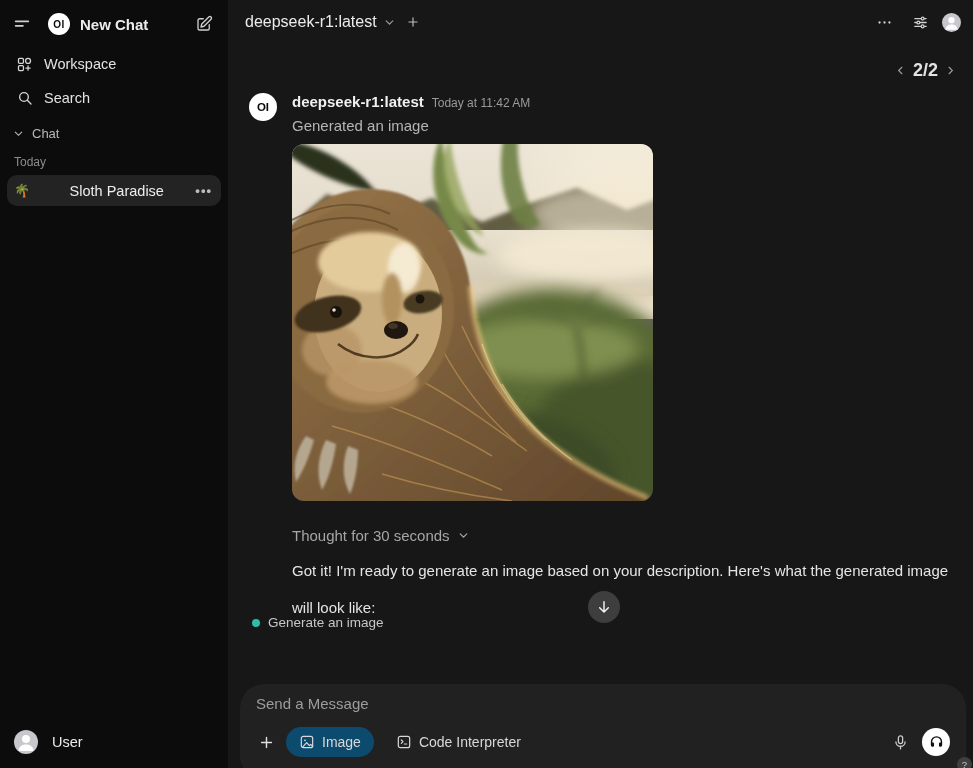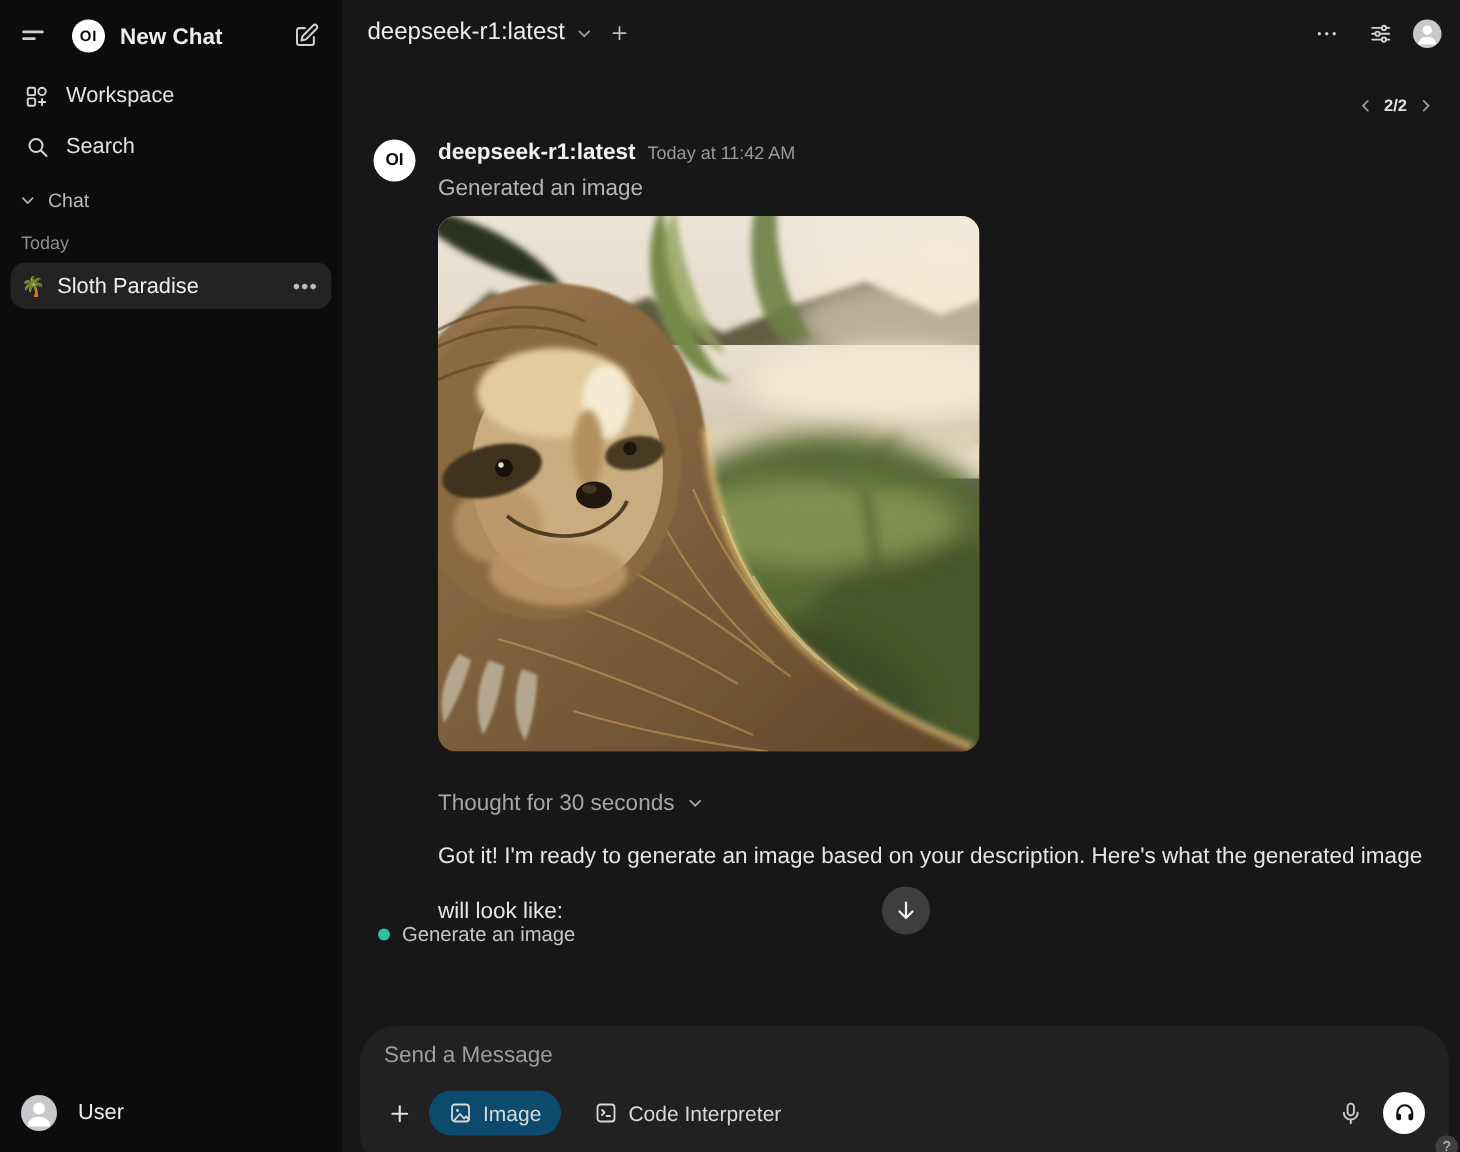--- a/index.html
+++ b/index.html
@@ -17,21 +17,21 @@
   .icon-btn { display:flex; align-items:center; justify-content:center; width:28px; height:28px; border-radius:8px; cursor:pointer; color:#cfcfcf; background:none; border:none; }
   .logo-circle { width:22px; height:22px; border-radius:50%; background:#ffffff; color:#0a0a0a; display:flex; align-items:center; justify-content:center; font-weight:bold; font-size:10px; letter-spacing:.5px; margin:0 10px 0 12px; }
   .sb-title { font-size:15px; font-weight:600; color:#ededed; flex:1; }
   .sb-item { display:flex; align-items:center; gap:11px; height:32px; padding:0 10px; margin:0 6px 2px 6px; border-radius:10px; font-size:14.5px; color:#e2e2e2; cursor:pointer; }
   .sb-item .sb-ic { width:17px; display:flex; justify-content:center; color:#d6d6d6; }
   .sb-chats { display:flex; align-items:center; gap:8px; font-size:13px; color:#b9b9b9; padding:10px 14px 4px 13px; cursor:pointer; }
   .sb-daygroup { font-size:12px; color:#8d8d8d; padding:10px 14px 6px 14px; font-weight:500; }
   .chat-item { display:flex; align-items:center; height:31px; margin:0 7px; padding:0 9px 0 7px; border-radius:10px; font-size:14.5px; color:#ededed; cursor:pointer; }
   .chat-item.active { background:#232323; }
   .chat-emoji { font-size:13px; margin-right:8px; }
-  .chat-title { flex:1; white-space:nowrap; overflow:hidden; }
+  .chat-title { flex:1; white-space:nowrap; overflow:hidden;text-align:center; }
   .chat-menu-dots { color:#bdbdbd; letter-spacing:1px; font-size:13px; font-weight:bold; cursor:pointer; }
   .sb-footer { margin-top:auto; display:flex; align-items:center; gap:14px; padding:6px 8px; margin-left:6px; margin-right:6px; border-radius:10px; cursor:pointer; }
   .avatar { border-radius:50%; background:#c8c8cc; position:relative; overflow:hidden; flex:none; }
   .avatar svg { position:absolute; inset:0; }
   .av24 { width:24px; height:24px; }
   .av18 { width:19px; height:19px; }
   .av28 { width:28px; height:28px; background:#ffffff; color:#0a0a0a; display:flex; align-items:center; justify-content:center; font-weight:bold; font-size:11.5px; }
   .sb-user-name { font-size:14.5px; color:#ececec; }
 
   
@@ -42,21 +42,21 @@
   .topbar .plus { color:#bdbdbd; margin-left:10px; cursor:pointer; display:flex; }
   .topbar-right { margin-left:auto; display:flex; align-items:center; gap:8px; }
 
   
   .chat-scroll { height:640px; overflow:hidden; position:relative; }
   .chat-col { padding:9px 17px 0 21px; }
 
   .bubble-row { display:flex; justify-content:flex-end; }
   .user-bubble { background:#262626; border-radius:24px; padding:10px 20px; max-width:636px; font-size:15px; line-height:26px; color:#e7e7e7; }
   .pager { display:flex; justify-content:flex-end; align-items:center; gap:7px; margin-top:9px; height:17px; color:#a3a3a3; }
-  .pager .pg-num { font-size:11px; font-weight:700; color:#e3e3e3; }
+  .pager .pg-num { font-size:18px; font-weight:700; color:#e3e3e3; }
   .pager .pg-btn { display:flex; cursor:pointer; color:#9a9a9a; }
 
   .asst { display:flex; gap:15px; margin-top:14px; }
   .asst-body { flex:1; min-width:0; }
   .asst-head { display:flex; align-items:baseline; gap:8px; height:18px; }
   .asst-name { font-size:15px; font-weight:700; color:#f0f0f0; }
   .asst-time { font-size:12px; color:#9a9a9a; }
   .gen-label { font-size:15px; color:#b5b5b5; margin-top:6px; }
   .gen-image { margin-top:10px; width:361px; height:357px; border-radius:12px; overflow:hidden; cursor:pointer; background:#222; }
   .thought-row { display:flex; align-items:center; gap:7px; margin-top:26px; font-size:15px; color:#a6a6a6; cursor:pointer; }

